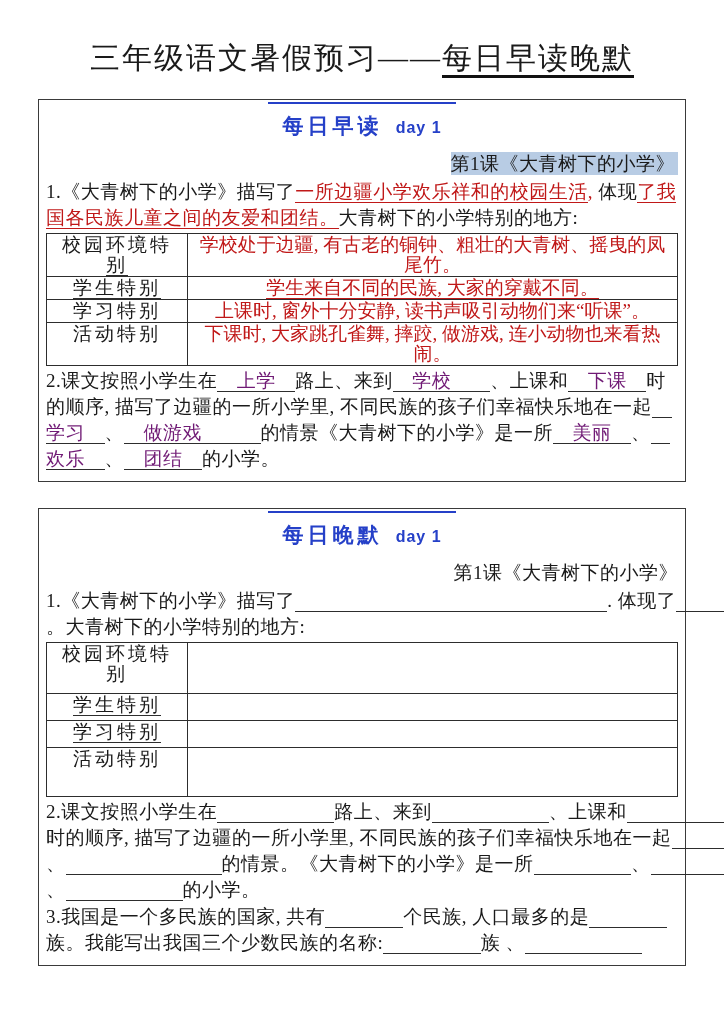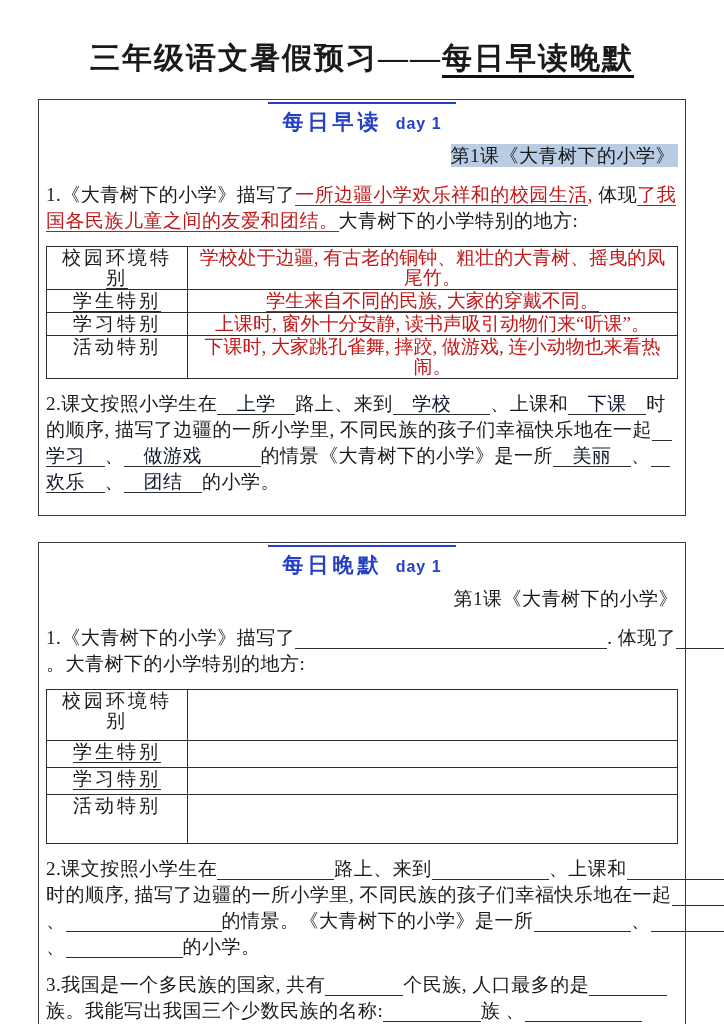--- a/index.html
+++ b/index.html
@@ -2,52 +2,52 @@
 <html><head>
 <meta charset="utf-8">
 <style>
   html,body{margin:0;padding:0;background:#ffffff;}
   .page{
     width:724px;height:1024px;box-sizing:border-box;
     padding:26px 38px 0;overflow:hidden;
     font-family:"Liberation Serif",serif;color:#1a1a1a;
   }
   .title{
-    text-align:center;font-size:30px;font-weight:bold;
+    text-align:center;font-size:30px;font-weight:normal;
     margin:12px 0 20px;letter-spacing:2px;white-space:nowrap;
   }
   .title .u{border-bottom:3px solid #111;padding-bottom:1px;}
   .box{
     border:1.6px solid #3a3a3a;box-sizing:border-box;
     padding:2px 7px 8px;margin-bottom:26px;
     font-size:19px;line-height:26px;letter-spacing:0.5px;
   }
-  .sec-header-wrap{text-align:center;line-height:34px;}
+  .sec-header-wrap{text-align:center;line-height:43px;}
   .sec-header{display:inline-block;border-top:2.2px solid #2540c8;padding:1px 14px 0;}
   .hdr-cn{color:#2540c8;font-weight:bold;font-size:21px;letter-spacing:4px;}
   .hdr-day{
     color:#2540c8;font-family:"Liberation Sans",sans-serif;
     font-size:16px;font-weight:bold;margin-left:8px;letter-spacing:1px;
   }
   .lesson-line{line-height:28px;margin:1px 0 1px;text-align:right;}
   .hl{background:#b8cce4;padding:1px 3px 1px 0;}
-  .para{margin:12px 0;font-family:Liberation Serif, serif;}
+  .para{margin:1px 0;font-family:Liberation Serif, serif;}
   .tbl{border-collapse:collapse;width:100%;margin:2px 0;table-layout:fixed;}
   .tbl td{
     border:1.6px solid #2d2d2d;padding:1px 6px;vertical-align:top;
     line-height:20px;letter-spacing:0;text-align:center;
   }
   td.lbl{width:128px;letter-spacing:3px;}
   td.cnt{color:#c01818;margin-top:32px;}
   
   .r{color:#c01818;}
   .k{color:#1a1a1a;}
   .ru{color:#c01818;border-bottom:1.7px solid #c01818;}
   .ku{border-bottom:1.7px solid #2d2d2d;}
-  .ans{color:#0f172a;border-bottom:1.7px solid #2d2d2d;}
+  .ans{color:#701a75;border-bottom:1.7px solid #2d2d2d;}
   .ans.k{color:#1a1a1a;}
   
   tr.h-tall td{height:48px;}
   tr.h-short td{height:24px;}
   tr.h-last td{height:46px;}
 </style>
 </head>
 <body>
 
 <div class="page">

